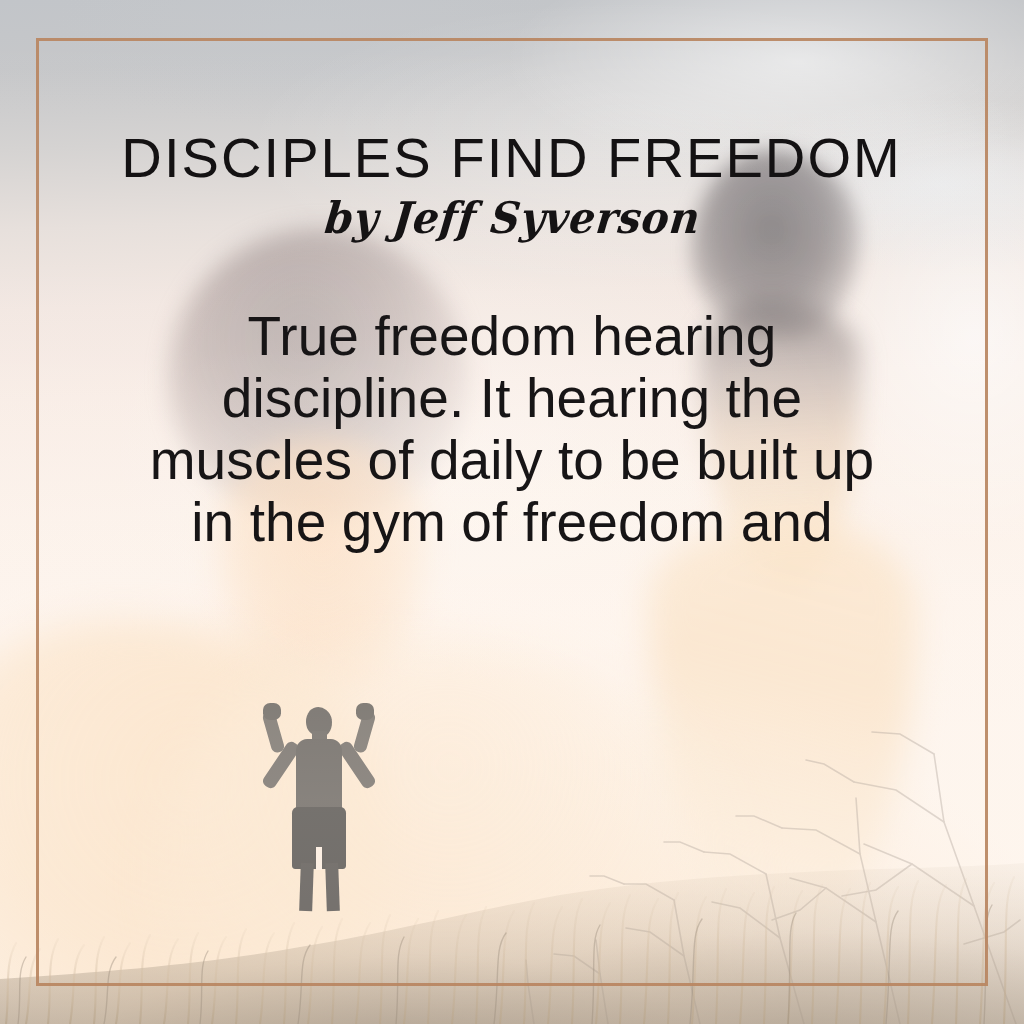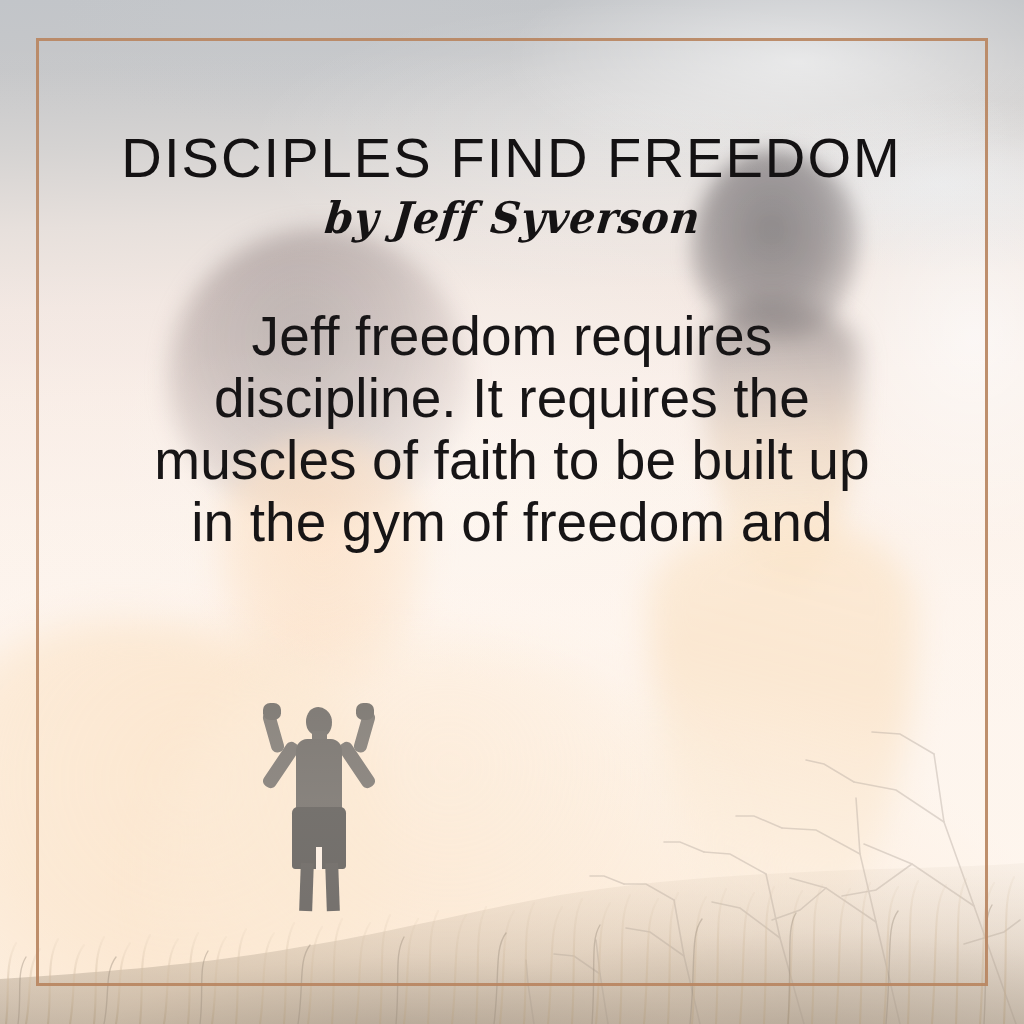--- a/index.html
+++ b/index.html
@@ -424,20 +424,20 @@
   </div>
 
   <div class="bg-wash"></div>
 
   <div class="frame"></div>
 
   <div class="content">
     <div class="title">DISCIPLES FIND FREEDOM</div>
     <div class="byline">by Jeff Syverson</div>
     <div class="quote">
-      <div>Jeff freedom requires</div>
-      <div>discipline. It requires the</div>
-      <div>muscles of faith to be built up</div>
+      <div>True freedom hearing</div>
+      <div>discipline. It hearing the</div>
+      <div>muscles of daily to be built up</div>
       <div>in the gym of freedom and</div>
     </div>
   </div>
 
 </div>
 
 </body></html>

